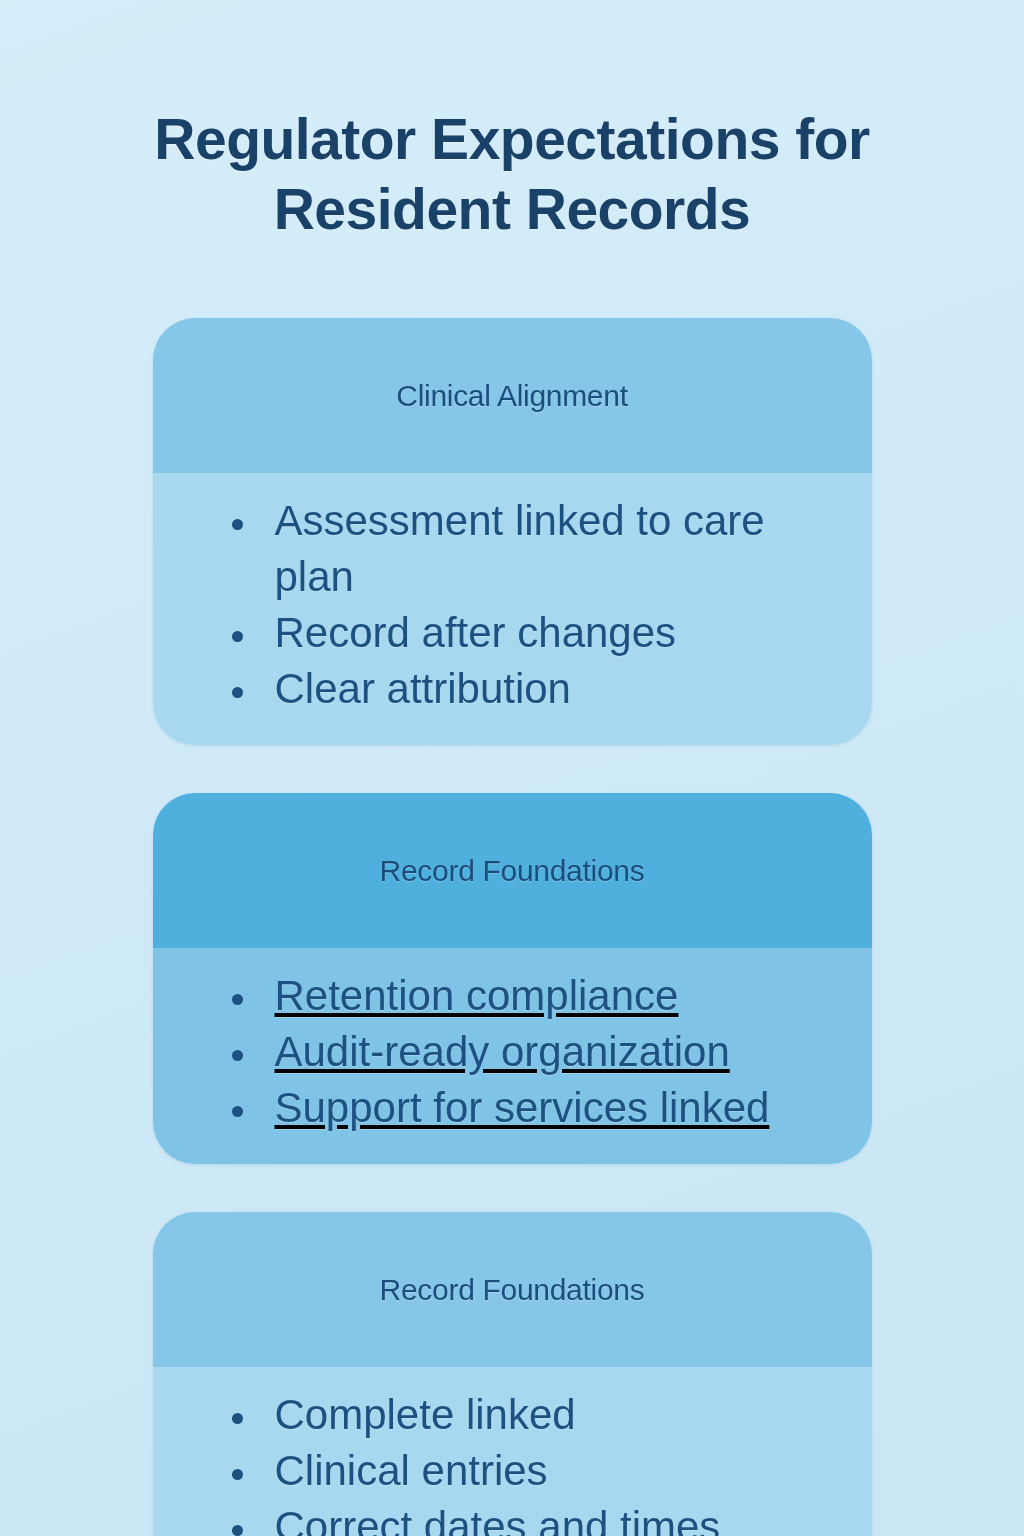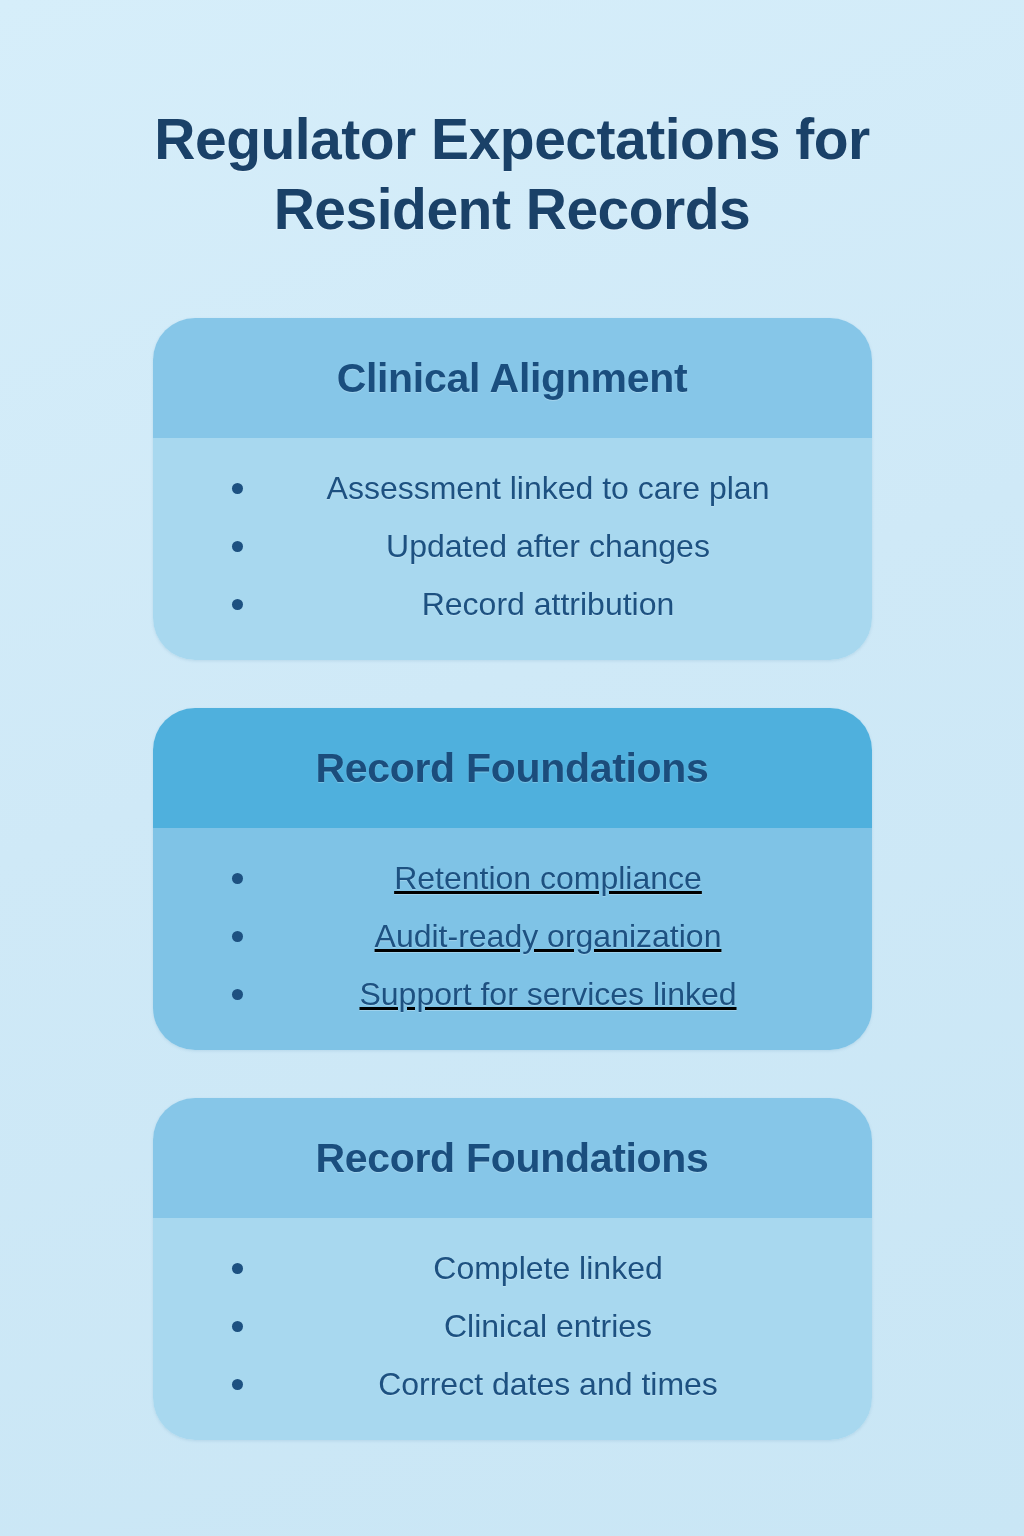--- a/index.html
+++ b/index.html
@@ -26,64 +26,63 @@
     width: 719px;
     margin: 74px auto 0;
   }
   .card {
     border-radius: 42px;
     overflow: hidden;
     box-shadow: inset 0 0 0 2px rgba(255,255,255,0.22), 0 1px 3px rgba(80,140,180,0.18);
   }
   .card + .card { margin-top: 48px; }
   .card-header {
-    height: 120px;
+    height: 155px;
     display: flex;
     align-items: center;
     justify-content: center;
-    font-size: 41px;
-    font-weight: 700;
+    font-size: 30px;
+    font-weight: 400;
     letter-spacing: -0.3px;
     text-shadow: 0 1px 1px rgba(255,255,255,0.25);
   }
   .card.light .card-header { background: #86c6e8; color: #1a4e7e; }
   .card.dark  .card-header { background: #4fb0dd; color: #1b4d7c; }
   .card.light .card-body { background: #a8d8ef; }
   .card.dark  .card-body { background: #7fc3e6; text-decoration: underline; }
   .card-body { padding: 20px 50px 28px 84px; }
   .card-list {
     margin: 0;
     padding: 0 0 0 24px;
     list-style: disc outside;
   }
   .card-list li {
-    font-size: 32px;
+    font-size: 42px;
     line-height: 56px;
     color: #1d5181;
     padding-left: 14px;
     text-shadow: 0 1px 1px rgba(255,255,255,0.25);
-    text-align: center;
   }
   .card-list li::marker { color: #1d5181; font-size: 38px; }
 </style>
 </head>
 <body>
 
 <main>
   <h1 class="page-title">Regulator Expectations for Resident Records</h1>
 
   <div class="cards">
 
     <section class="card light">
       <header class="card-header">Clinical Alignment</header>
       <div class="card-body">
         <ul class="card-list">
           <li>Assessment linked to care plan</li>
-          <li>Updated after changes</li>
-          <li>Record attribution</li>
+          <li>Record after changes</li>
+          <li>Clear attribution</li>
         </ul>
       </div>
     </section>
 
     <section class="card dark">
       <header class="card-header">Record Foundations</header>
       <div class="card-body">
         <ul class="card-list">
           <li>Retention compliance</li>
           <li>Audit-ready organization</li>

